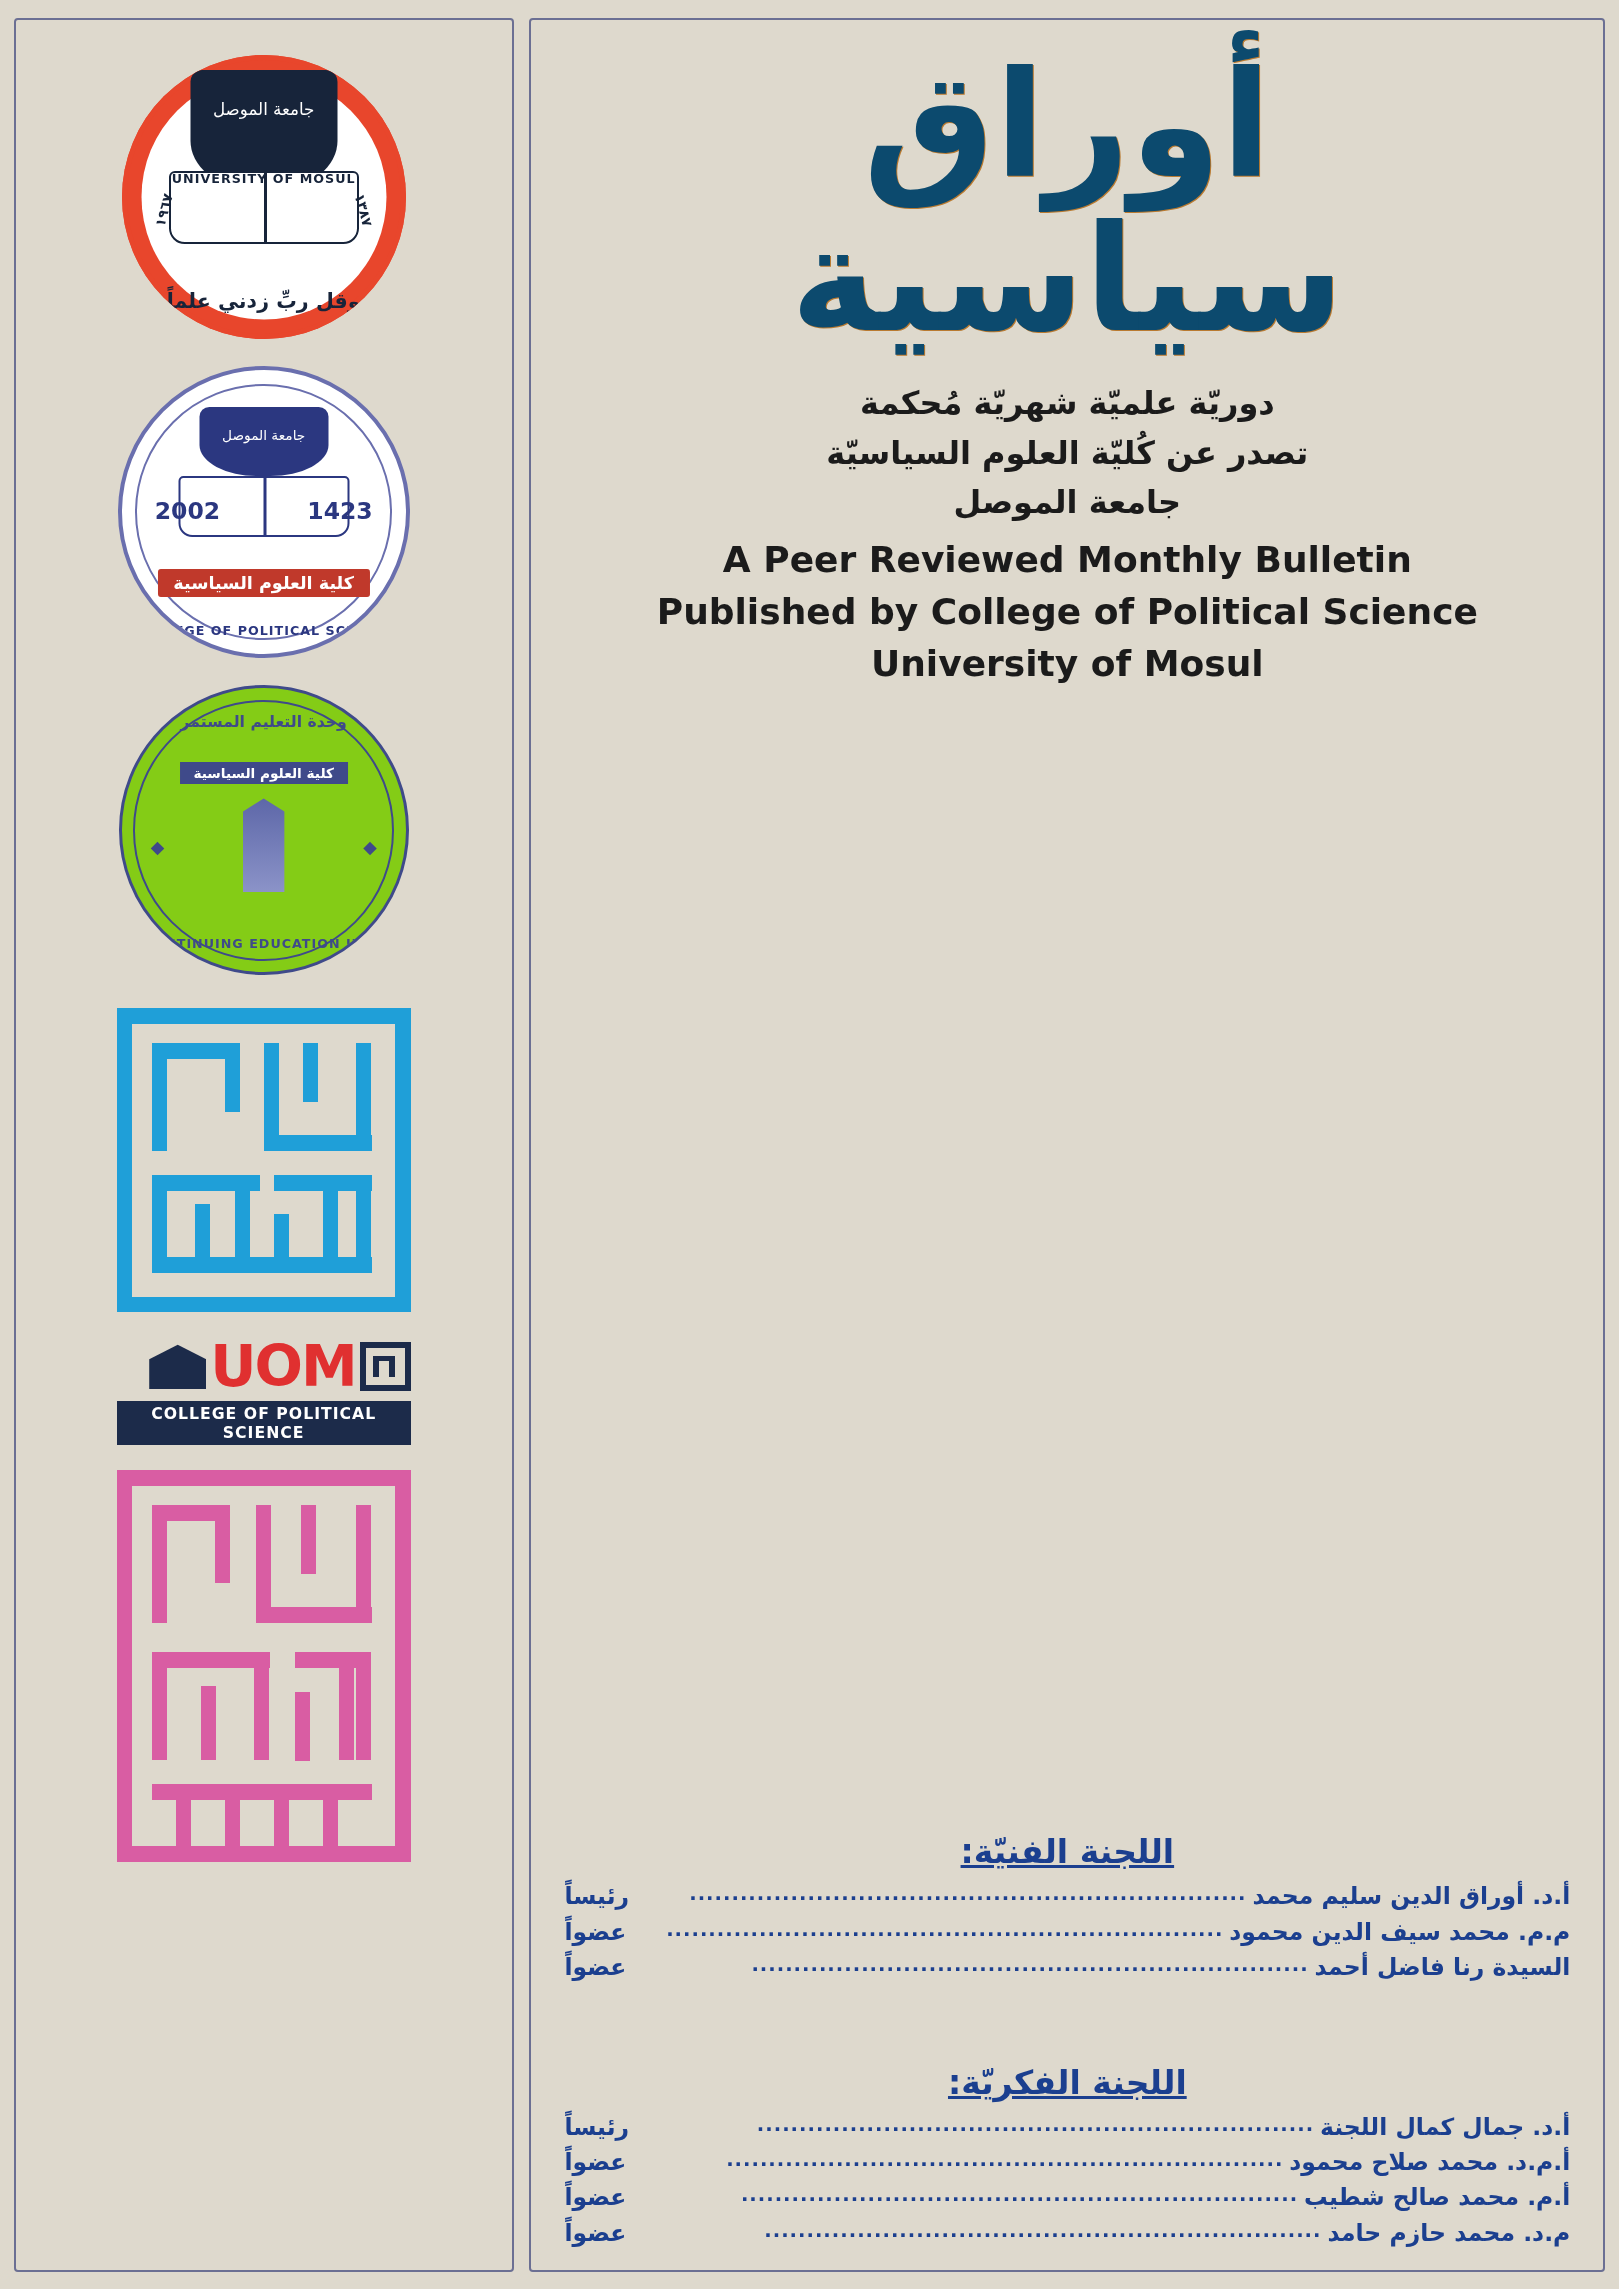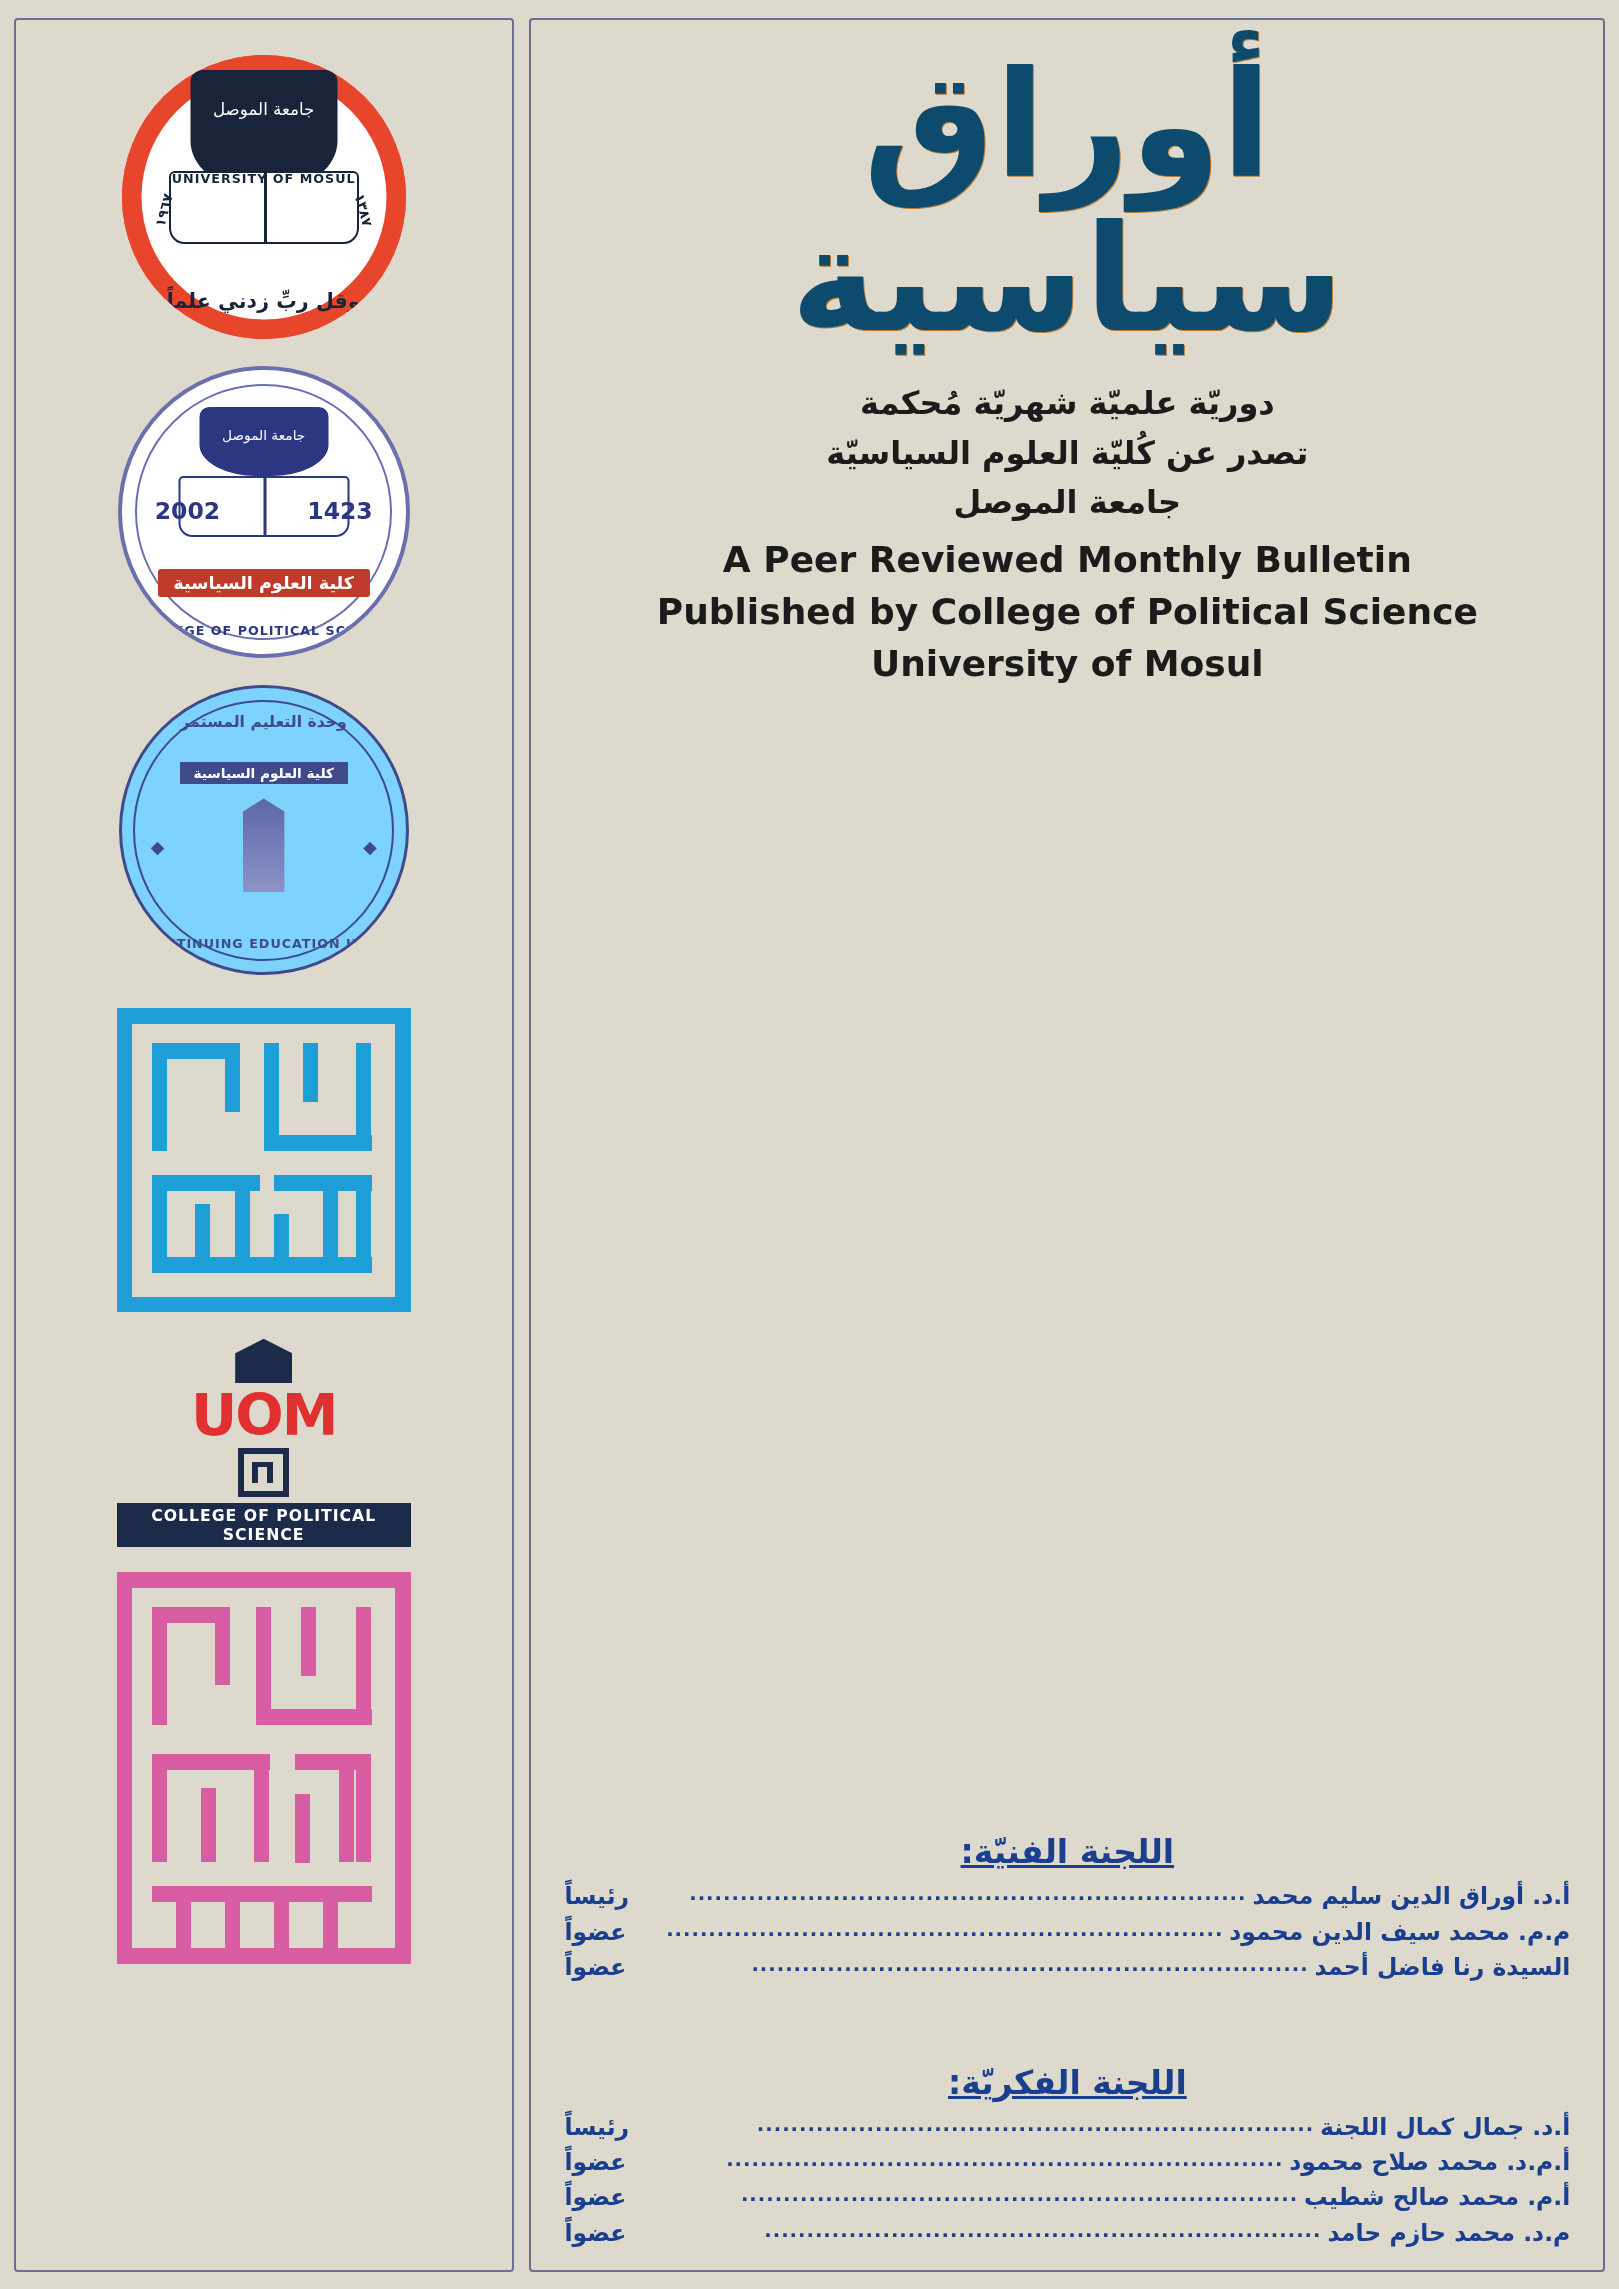--- a/index.html
+++ b/index.html
@@ -179,21 +179,21 @@
     color: #2b3780;
     letter-spacing: 1px;
     font-weight: bold;
   }
 
   
   .emblem3 {
     width: 284px; height: 284px;
     margin-top: 27.4px;
     border-radius: 50%;
-    background: #7dd3fc;
+    background: #84cc16;
     border: 3.9px solid #3f4a8a;
     position: relative;
     overflow: hidden;
   }
   .emblem3 .ring {
     position: absolute; inset: 11.8px;
     border-radius: 50%;
     border: 2px solid #3f4a8a;
   }
   .emblem3 .toparab {
@@ -250,23 +250,22 @@
   
   .uom {
     margin-top: 25.5px;
     width: 294px;
     position: relative;
     text-align: center;
   }
   .uom .row {
     display: flex;
     align-items: center;
-    justify-content: space-between;
+    justify-content: flex-end;
     gap: 4px;
-    flex-direction: column;
   }
   .uom .temple {
     width: 57px; height: 45px;
     background: #1c2b4a;
     clip-path: polygon(0 100%, 100% 100%, 100% 34%, 50% 2%, 0 34%);
     position: relative;
   }
   .uom .word {
     font-size: 57px;
     font-weight: bold;

